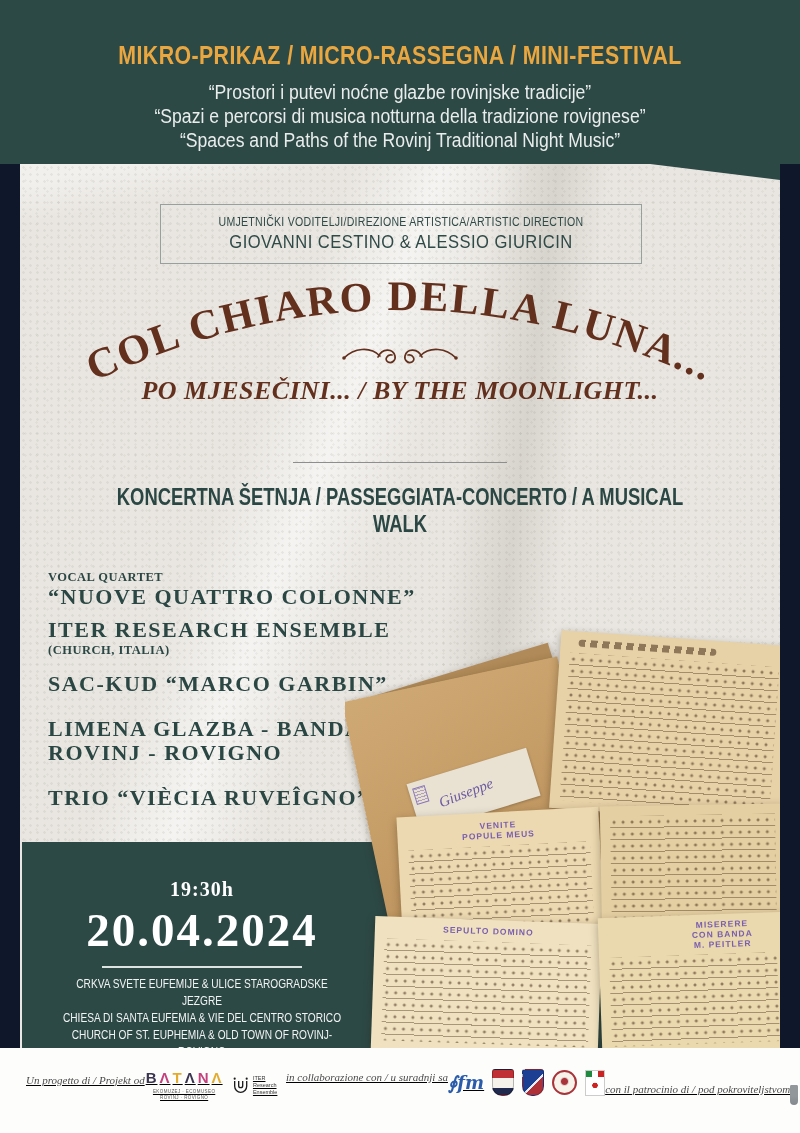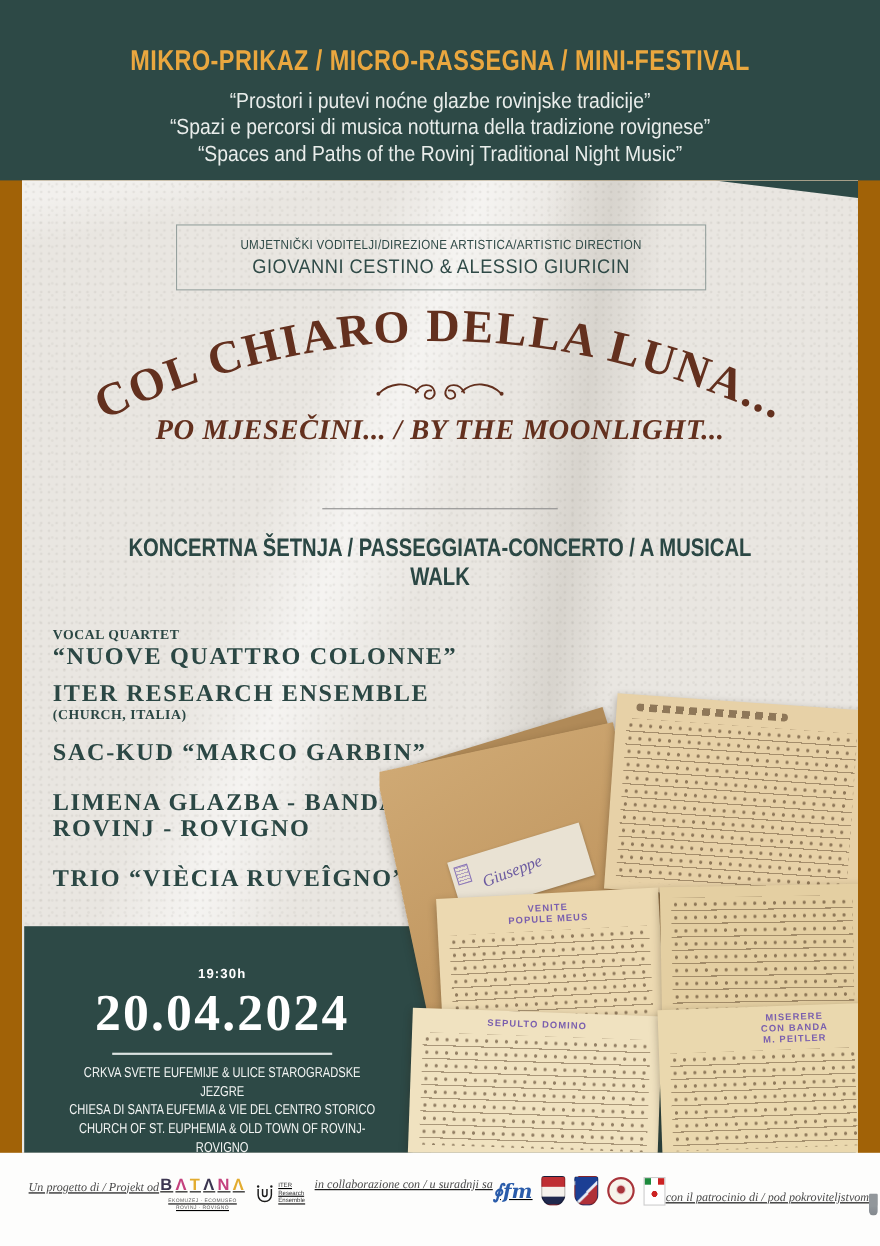--- a/index.html
+++ b/index.html
@@ -1,16 +1,16 @@
 <!DOCTYPE html>
 <html><head>
 <meta charset="utf-8">
 <style>
   html,body{margin:0;padding:0;background:#ffffff;}
-  .poster{position:relative;width:800px;height:1133px;background:#a16207;overflow:hidden;
+  .poster{position:relative;width:800px;height:1133px;background:#0f172a;overflow:hidden;
           font-family:"Liberation Sans",sans-serif;}
 
   
   .band{position:absolute;left:0;top:0;width:800px;height:164px;background:#2d4946;text-align:center;}
   .festival{margin:0;padding-top:40px;font-weight:700;font-size:26px;color:#eaa73f;
             letter-spacing:.5px;transform:scaleX(.82);transform-origin:center;}
   .quotes{margin-top:9px;}
   .quote{font-size:20px;line-height:24px;color:#e9edeb;transform:scaleX(.88);transform-origin:center;}
 
   
@@ -49,21 +49,21 @@
   .performers{position:absolute;left:28px;top:406px;width:460px;color:#2b4744;
               font-family:"Liberation Serif",serif;font-weight:700;}
   .perf-kicker{font-size:12.5px;letter-spacing:.5px;}
   .perf-name{font-size:22px;letter-spacing:1.5px;line-height:24px;white-space:pre-line;}
   .perf-note{font-size:12.5px;letter-spacing:.5px;margin-top:1px;}
   .pgap-s{margin-top:9px;} .pgap-m{margin-top:14px;} .pgap-l{margin-top:21px;}
 
   
   .datebox{position:absolute;left:2px;top:678px;width:756px;height:206px;background:#2d4946;}
   .date-inner{width:360px;text-align:center;color:#fff;}
-  .ev-time{padding-top:36px;font-family:Liberation Sans, sans-serif;font-weight:700;font-size:12px;letter-spacing:1px;}
+  .ev-time{padding-top:36px;font-family:Liberation Serif, serif;font-weight:700;font-size:20px;letter-spacing:1px;}
   .ev-date{margin-top:2px;font-family:"Liberation Serif",serif;font-weight:700;font-size:47px;letter-spacing:2px;}
   .ev-divider{width:200px;height:2px;background:#dce3e1;margin:9px auto 7px;}
   .venue{font-size:13px;line-height:17px;color:#f2f4f3;transform:scaleX(.78);transform-origin:center;}
 
   
   .photo{position:absolute;left:325px;top:458px;width:435px;height:426px;overflow:hidden;}
   .pc{position:absolute;box-shadow:0 3px 8px rgba(40,30,15,.35);}
   .env-back{left:40px;top:45px;width:200px;height:225px;background:#b08a58;transform:rotate(-17deg);}
   .env-front{left:18px;top:55px;width:220px;height:225px;transform:rotate(-12deg);
      background:linear-gradient(160deg,#cba briefly,#c7a16d);

